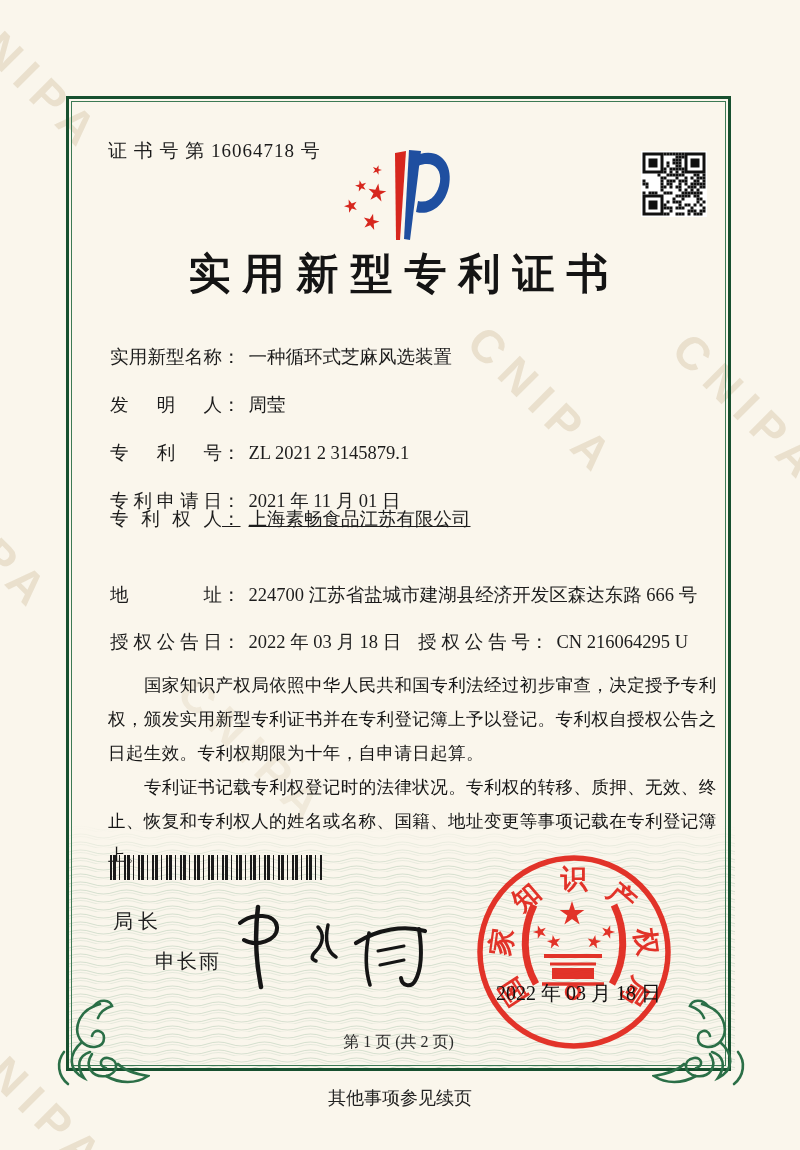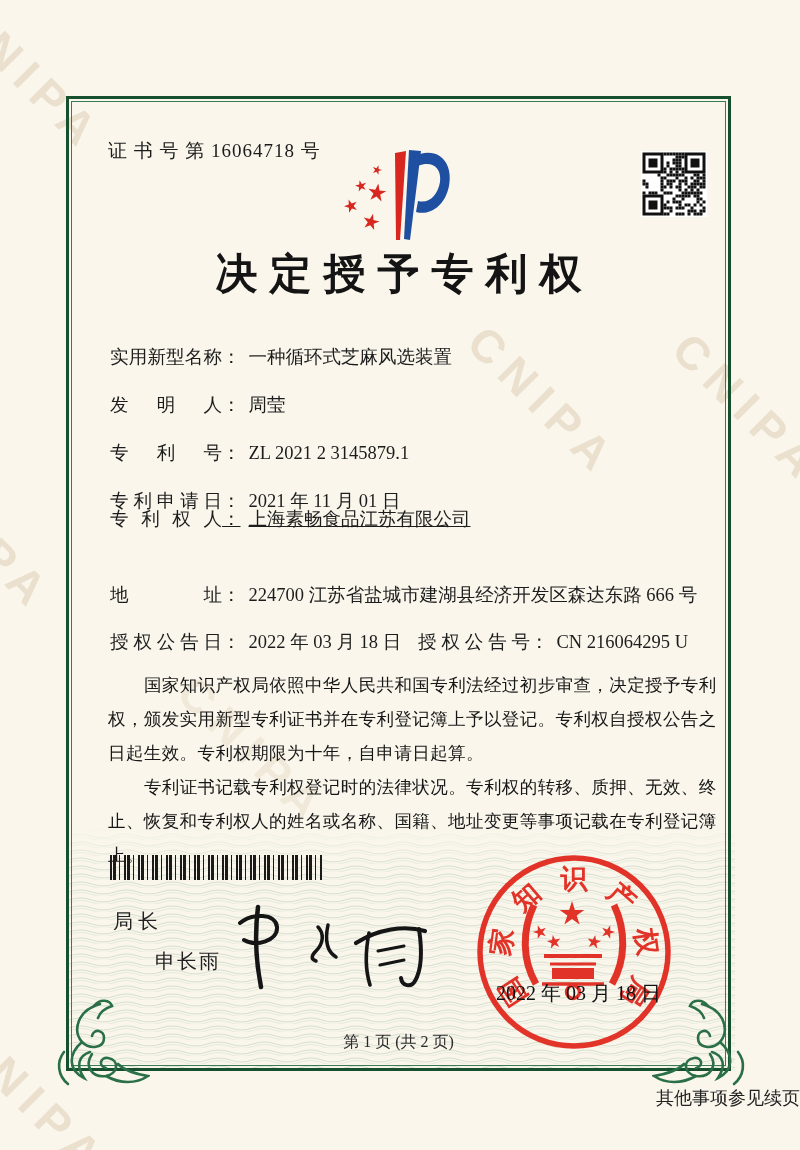--- a/index.html
+++ b/index.html
@@ -45,21 +45,21 @@
       #1a1a1a 0 2px,transparent 2px 3px,
       #1a1a1a 3px 6px,transparent 6px 9px,
       #1a1a1a 9px 10px,transparent 10px 14px);
   }
   .sig-title{left:113px;top:908px;font-size:20px;letter-spacing:5px;color:#222;}
   .sig-name{left:111px;top:948px;font-size:20px;letter-spacing:2px;color:#222;margin-left:44px;}
   .sig-hand{left:222px;top:893px;z-index:4;}
   .seal{left:472px;top:850px;z-index:4;}
   .seal-date{left:496px;top:980px;z-index:5;font-size:20px;color:#111;white-space:nowrap;}
   .page-info{left:66px;top:1032px;width:665px;text-align:center;font-size:16px;color:#2a2a2a;}
-  .note{left:0;top:1086px;width:800px;text-align:right;font-size:18px;color:#222;}
+  .note{left:0;top:1086px;width:800px;text-align:center;font-size:18px;color:#222;}
   .corner{position:absolute;z-index:2;}
   .corner.right{transform:scaleX(-1);}
 </style>
 </head>
 <body>
 
 <div class="wm" style="left:-20px;top:-10px;">CNIPA</div>
 <div class="wm" style="left:495px;top:315px;">CNIPA</div>
 <div class="wm" style="left:-70px;top:450px;">CNIPA</div>
 <div class="wm" style="left:205px;top:665px;opacity:.6;">CNIPA</div>
@@ -275,21 +275,21 @@
     <rect x="4.5" y="4.5" width="15" height="15" fill="#fff"></rect>
     <rect x="7.5" y="7.5" width="9" height="9" fill="#111"></rect>
     <rect x="43.5" y="1.5" width="21" height="21" fill="#111"></rect>
     <rect x="46.5" y="4.5" width="15" height="15" fill="#fff"></rect>
     <rect x="49.5" y="7.5" width="9" height="9" fill="#111"></rect>
     <rect x="1.5" y="43.5" width="21" height="21" fill="#111"></rect>
     <rect x="4.5" y="46.5" width="15" height="15" fill="#fff"></rect>
     <rect x="7.5" y="49.5" width="9" height="9" fill="#111"></rect>
   </svg>
 
-<div class="abs title">决定授予专利权</div>
+<div class="abs title">实用新型专利证书</div>
 
 <div class="frow" style="top:344px;">
   <span class="flabel">实用新型名称</span><span>：</span><span class="fvalue">一种循环式芝麻风选装置</span>
 </div>
 <div class="frow" style="top:392px;">
   <span class="flabel">发明人</span><span>：</span><span class="fvalue">周莹</span>
 </div>
 <div class="frow" style="top:440px;">
   <span class="flabel">专利号</span><span>：</span><span class="fvalue">ZL 2021 2 3145879.1</span>
 </div>

